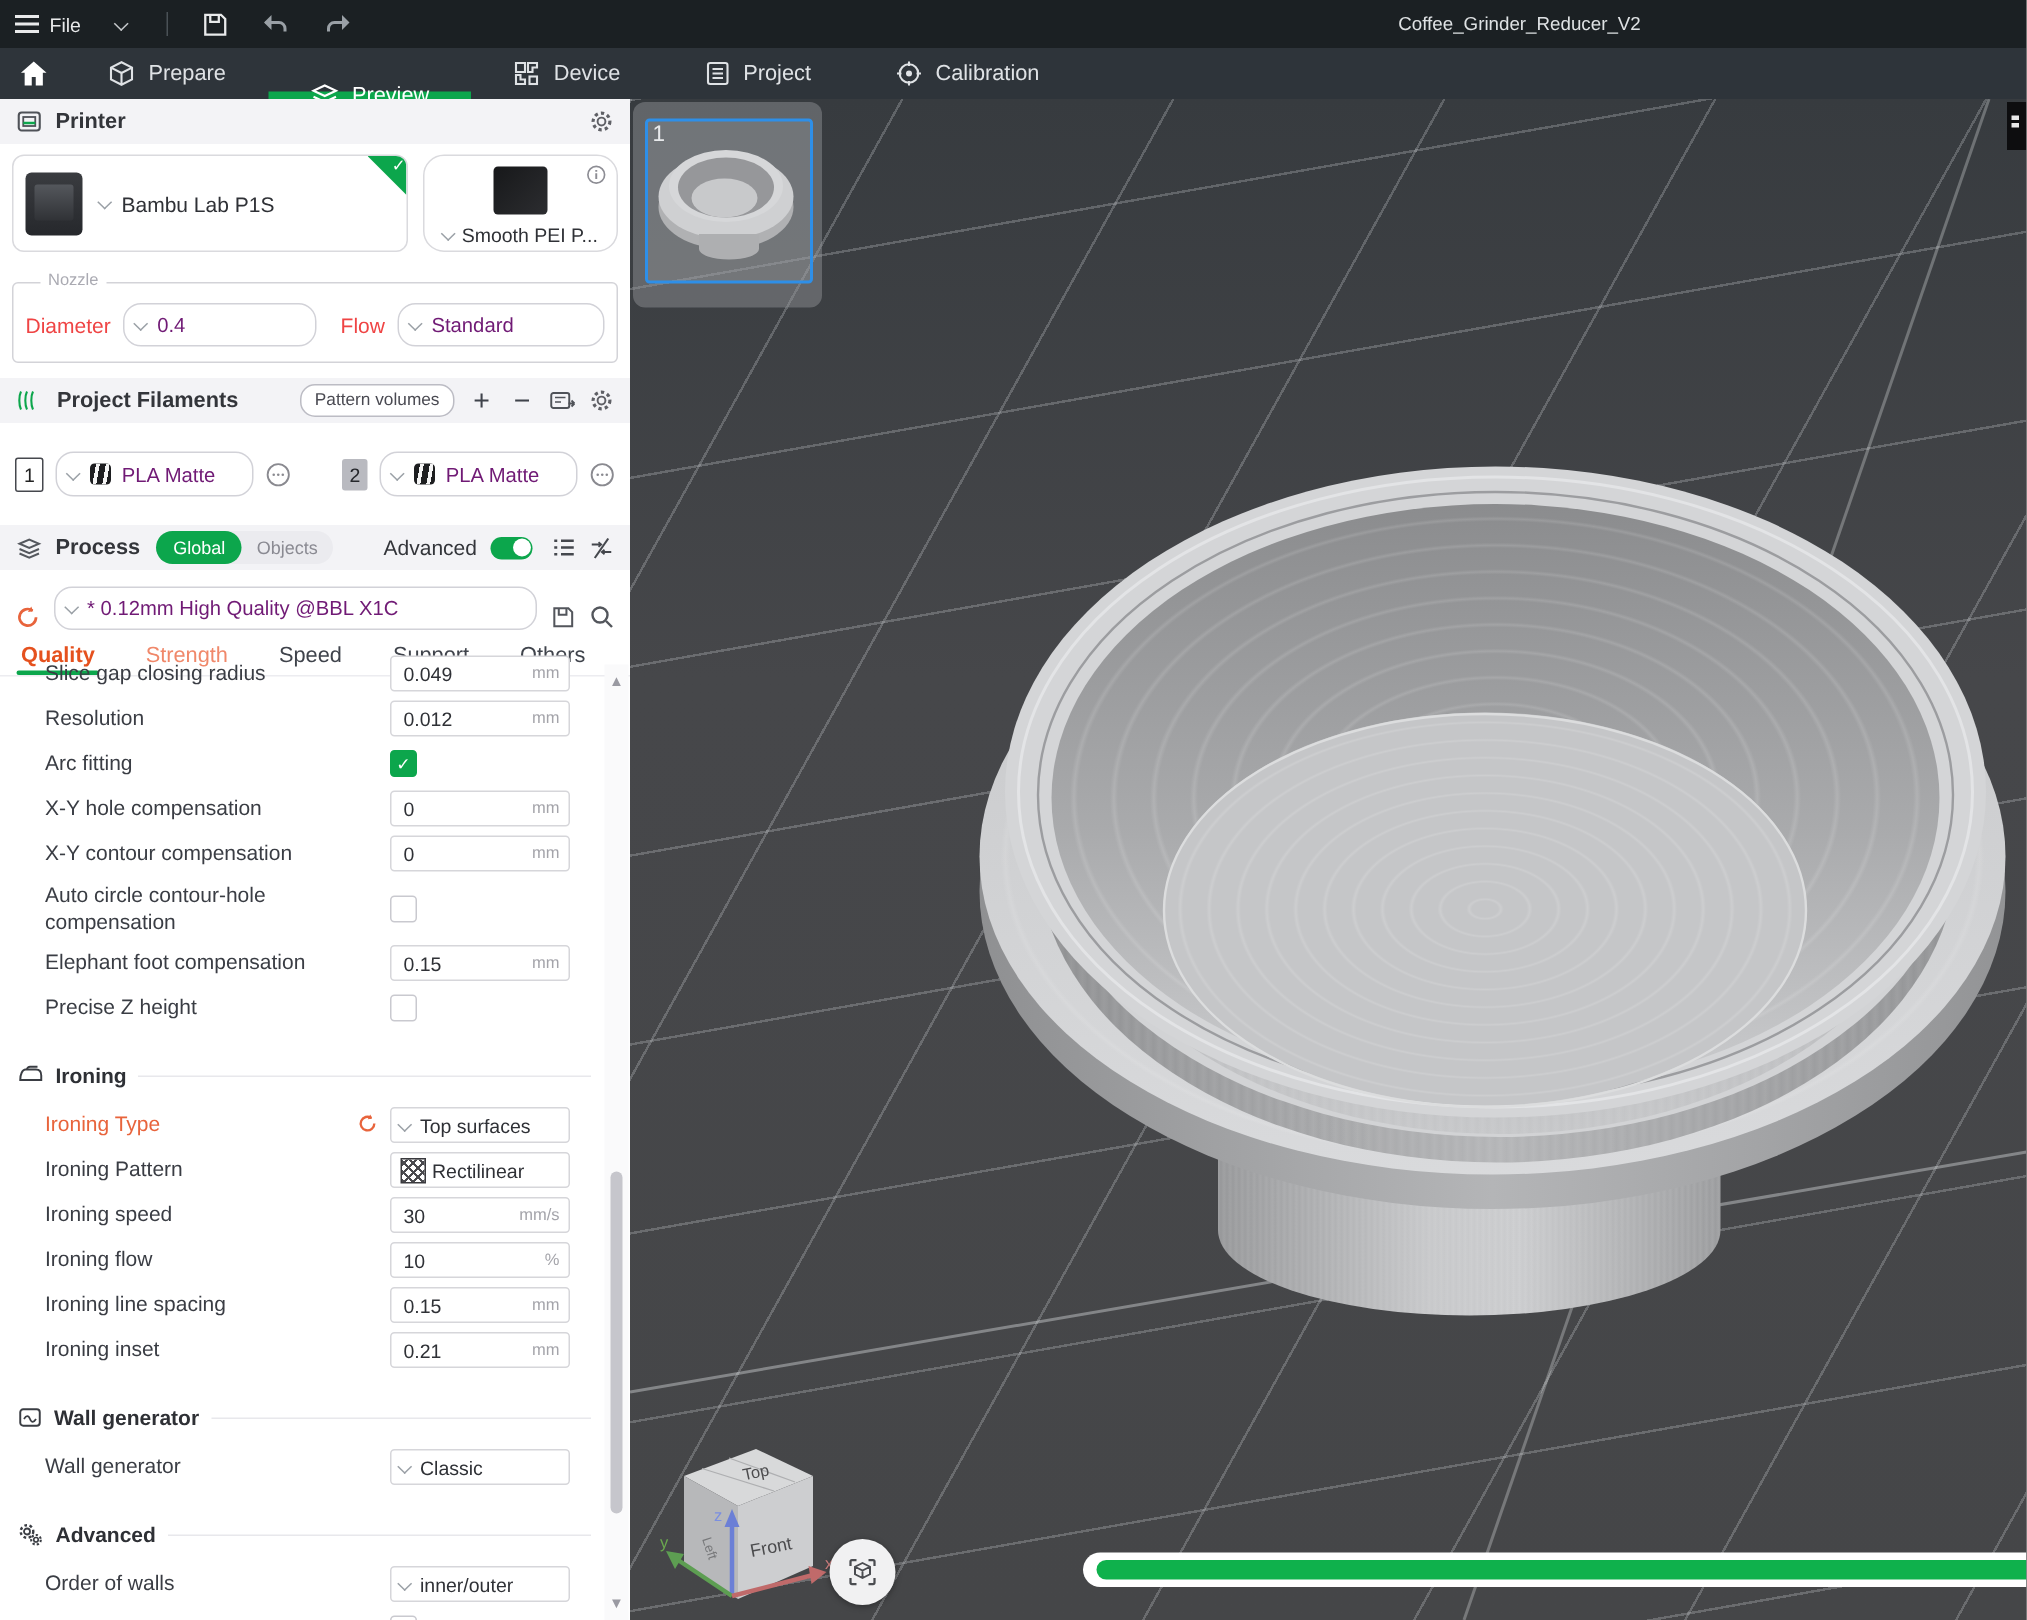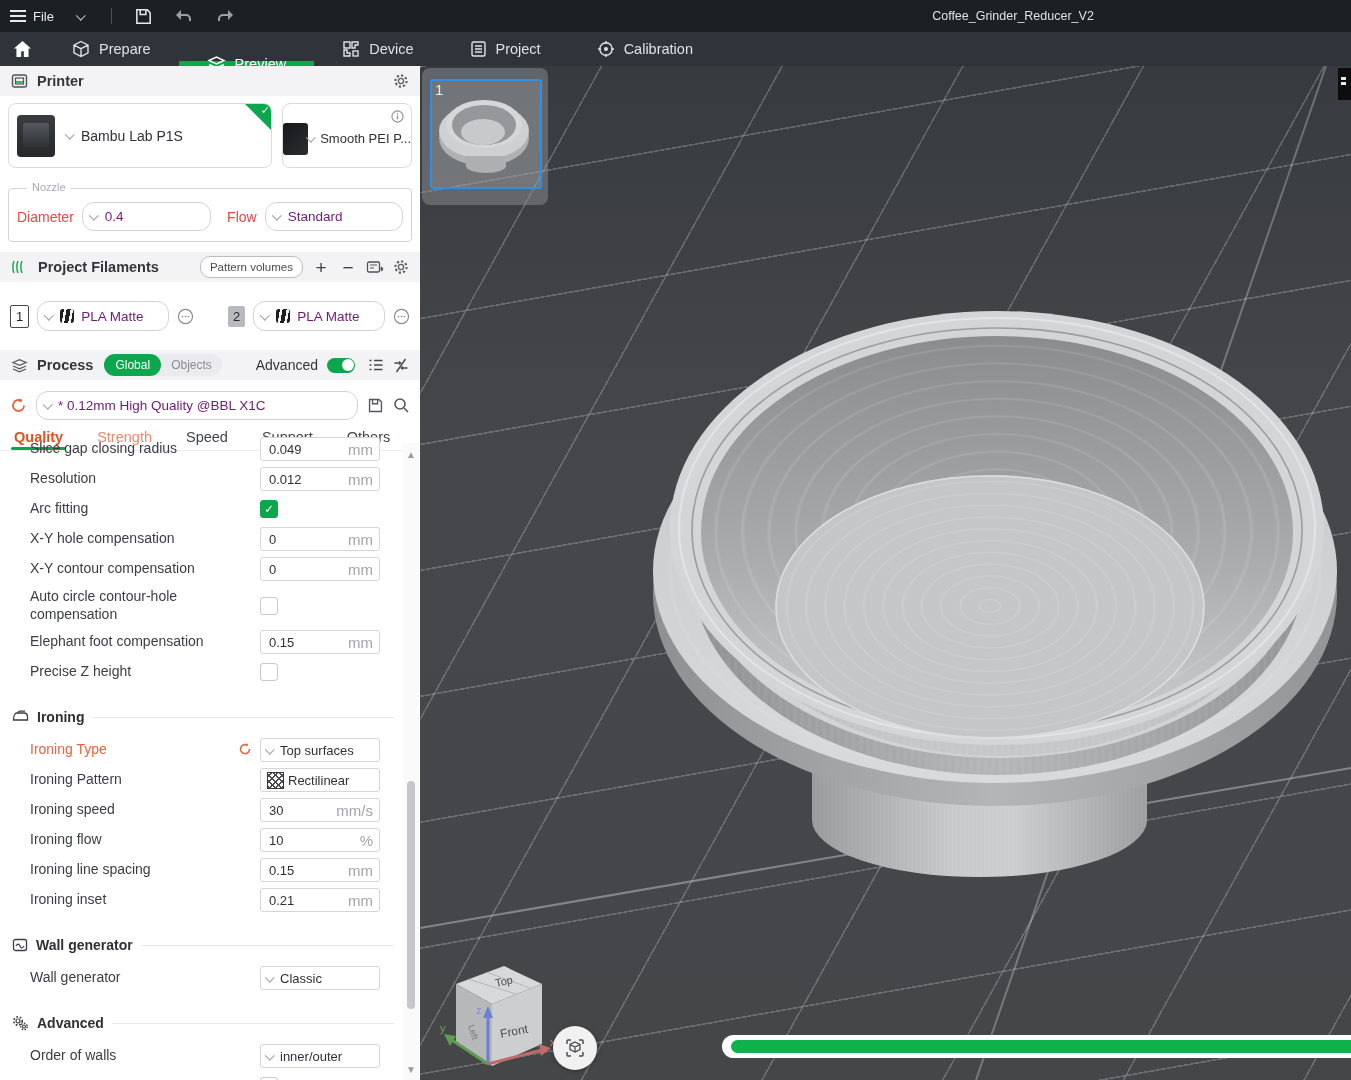--- a/index.html
+++ b/index.html
@@ -28,21 +28,21 @@
   .nav-tab.active{background:#0ca64c;color:#fff;margin-top:29px;}
   
   .panel{position:absolute;left:0;top:66px;width:420px;height:1014px;background:#fff;overflow:hidden;}
   .sec-head{height:30px;background:#f3f3f6;display:flex;align-items:center;gap:9px;padding:0 11px;}
   .sec-title{font-size:14.5px;font-weight:bold;color:#33353a;}
   .grow{flex:1;}
   .icbtn{display:flex;align-items:center;justify-content:center;cursor:pointer;}
   .cards{display:flex;gap:10px;padding:7px 8px 8px 8px;}
   .card{position:relative;border:1px solid #dadade;border-radius:8px;height:63px;background:#fff;}
   .card.printer{width:263px;display:flex;align-items:center;}
-  .card.plate{width:128px;display:flex;flex-direction:row;align-items:center;justify-content:flex-start;}
+  .card.plate{width:128px;display:flex;flex-direction:column;align-items:center;justify-content:flex-start;border-radius:14px;}
   .corner-check{position:absolute;right:0;top:0;width:0;height:0;
                 border-top:26px solid #0ca64c;border-left:26px solid transparent;border-top-right-radius:7px;}
   .corner-check:after{content:"\2713";position:absolute;top:-26px;right:1px;color:#fff;font-size:11px;}
   .printer-img{width:38px;height:42px;margin:0 12px 0 8px;border-radius:4px;
                background:linear-gradient(#3a3c40,#26282c);position:relative;}
   .printer-img:after{content:"";position:absolute;left:6px;top:8px;right:6px;bottom:10px;
                background:linear-gradient(#54575c,#303236);border-radius:2px;}
   .card-name{display:flex;align-items:center;gap:7px;font-size:14px;color:#2f3136;}
   .plate-img{width:36px;height:32px;margin-top:7px;background:linear-gradient(135deg,#17181a,#2c2d30);border-radius:3px;}
   .plate-name{display:flex;align-items:center;gap:5px;font-size:13px;color:#2f3136;margin-top:6px;
@@ -66,36 +66,36 @@
   .swatch{width:14px;height:14px;border-radius:3px;background:#1d1e20;position:relative;overflow:hidden;flex:none;}
   .swatch:after{content:"";position:absolute;inset:0;
      background:repeating-linear-gradient(100deg,transparent 0 4px,#f5f5f5 4px 6.5px);}
   .scope{display:flex;background:#ebebef;border-radius:11px;height:22px;align-items:center;margin-left:2px;}
   .scope .on{background:#0ca64c;color:#fff;border-radius:11px;height:22px;display:flex;align-items:center;
              padding:0 11px;font-size:12px;cursor:pointer;}
   .scope .off{color:#8a8a92;padding:0 10px;font-size:12px;cursor:pointer;}
   .adv-label{font-size:14px;color:#33353a;}
   .toggle{width:28px;height:15px;border-radius:8px;background:#0ca64c;position:relative;cursor:pointer;}
   .toggle:after{content:"";position:absolute;right:1.5px;top:1.5px;width:12px;height:12px;border-radius:50%;background:#fff;}
-  .preset-row{display:flex;align-items:center;gap:9px;padding:11px 10px 0 10px;}
+  .preset-row{display:flex;align-items:flex-end;gap:9px;padding:11px 10px 0 10px;}
   .preset-sel{flex:1;height:27px;font-size:13.5px;gap:6px;}
   .ptabs{display:flex;gap:0;padding:9px 2px 0 14px;border-bottom:1px solid #ececf0;height:31px;box-sizing:border-box;}
   .ptab{font-size:14.5px;color:#3f434b;margin-right:34px;cursor:pointer;position:relative;padding-bottom:9px;}
   .ptab.active{color:#e5511e;font-weight:bold;}
   .ptab.active:after{content:"";position:absolute;left:-3px;right:-3px;bottom:0;height:3px;background:#0ca64c;border-radius:2px;}
   .ptab.modified{color:#f0886a;}
   
   .slist{position:absolute;left:0;top:377px;right:18px;bottom:0;overflow:hidden;padding:0 0 0 30px;margin-top:-9px;}
   .set-row{display:flex;align-items:center;min-height:30px;position:relative;}
   .set-label{width:208px;font-size:14px;color:#3a3d44;line-height:1.25;padding:4px 0;}
   .set-label.modified{color:#e8643c;}
   .set-ctrl{margin-left:auto;width:120px;display:flex;align-items:center;position:relative;flex:none;margin-right:22px;}
   .valbox{width:120px;height:24px;border:1px solid #d6d6da;border-radius:3px;display:flex;align-items:center;
           font-size:13px;color:#2f3136;background:#fff;box-sizing:border-box;padding:0 6px 0 8px;}
-  .valbox .unit{margin-left:auto;font-size:15px;color:#a4a4aa;}
+  .valbox .unit{margin-left:auto;font-size:11px;color:#a4a4aa;}
   .valbox.sel{cursor:pointer;gap:6px;padding-left:6px;}
   .cbx{width:16px;height:16px;border:1px solid #c9c9cf;border-radius:3px;background:#fff;cursor:pointer;
        display:flex;align-items:center;justify-content:center;}
   .cbx.checked{background:#0ca64c;border-color:#0ca64c;color:#fff;font-size:11.5px;}
   .cbx.checked:after{content:"\2713";}
   .grp-head{display:flex;align-items:center;gap:8px;margin:18px 0 6px -18px;height:24px;}
   .grp-title{font-size:14px;font-weight:bold;color:#2e3035;}
   .grp-line{flex:1;height:1px;background:#e8e8ec;margin-right:8px;}
   .reset-ic{position:absolute;left:-22px;top:4px;}
   .hatch{width:15px;height:15px;border:1px solid #3a3a3e;flex:none;

